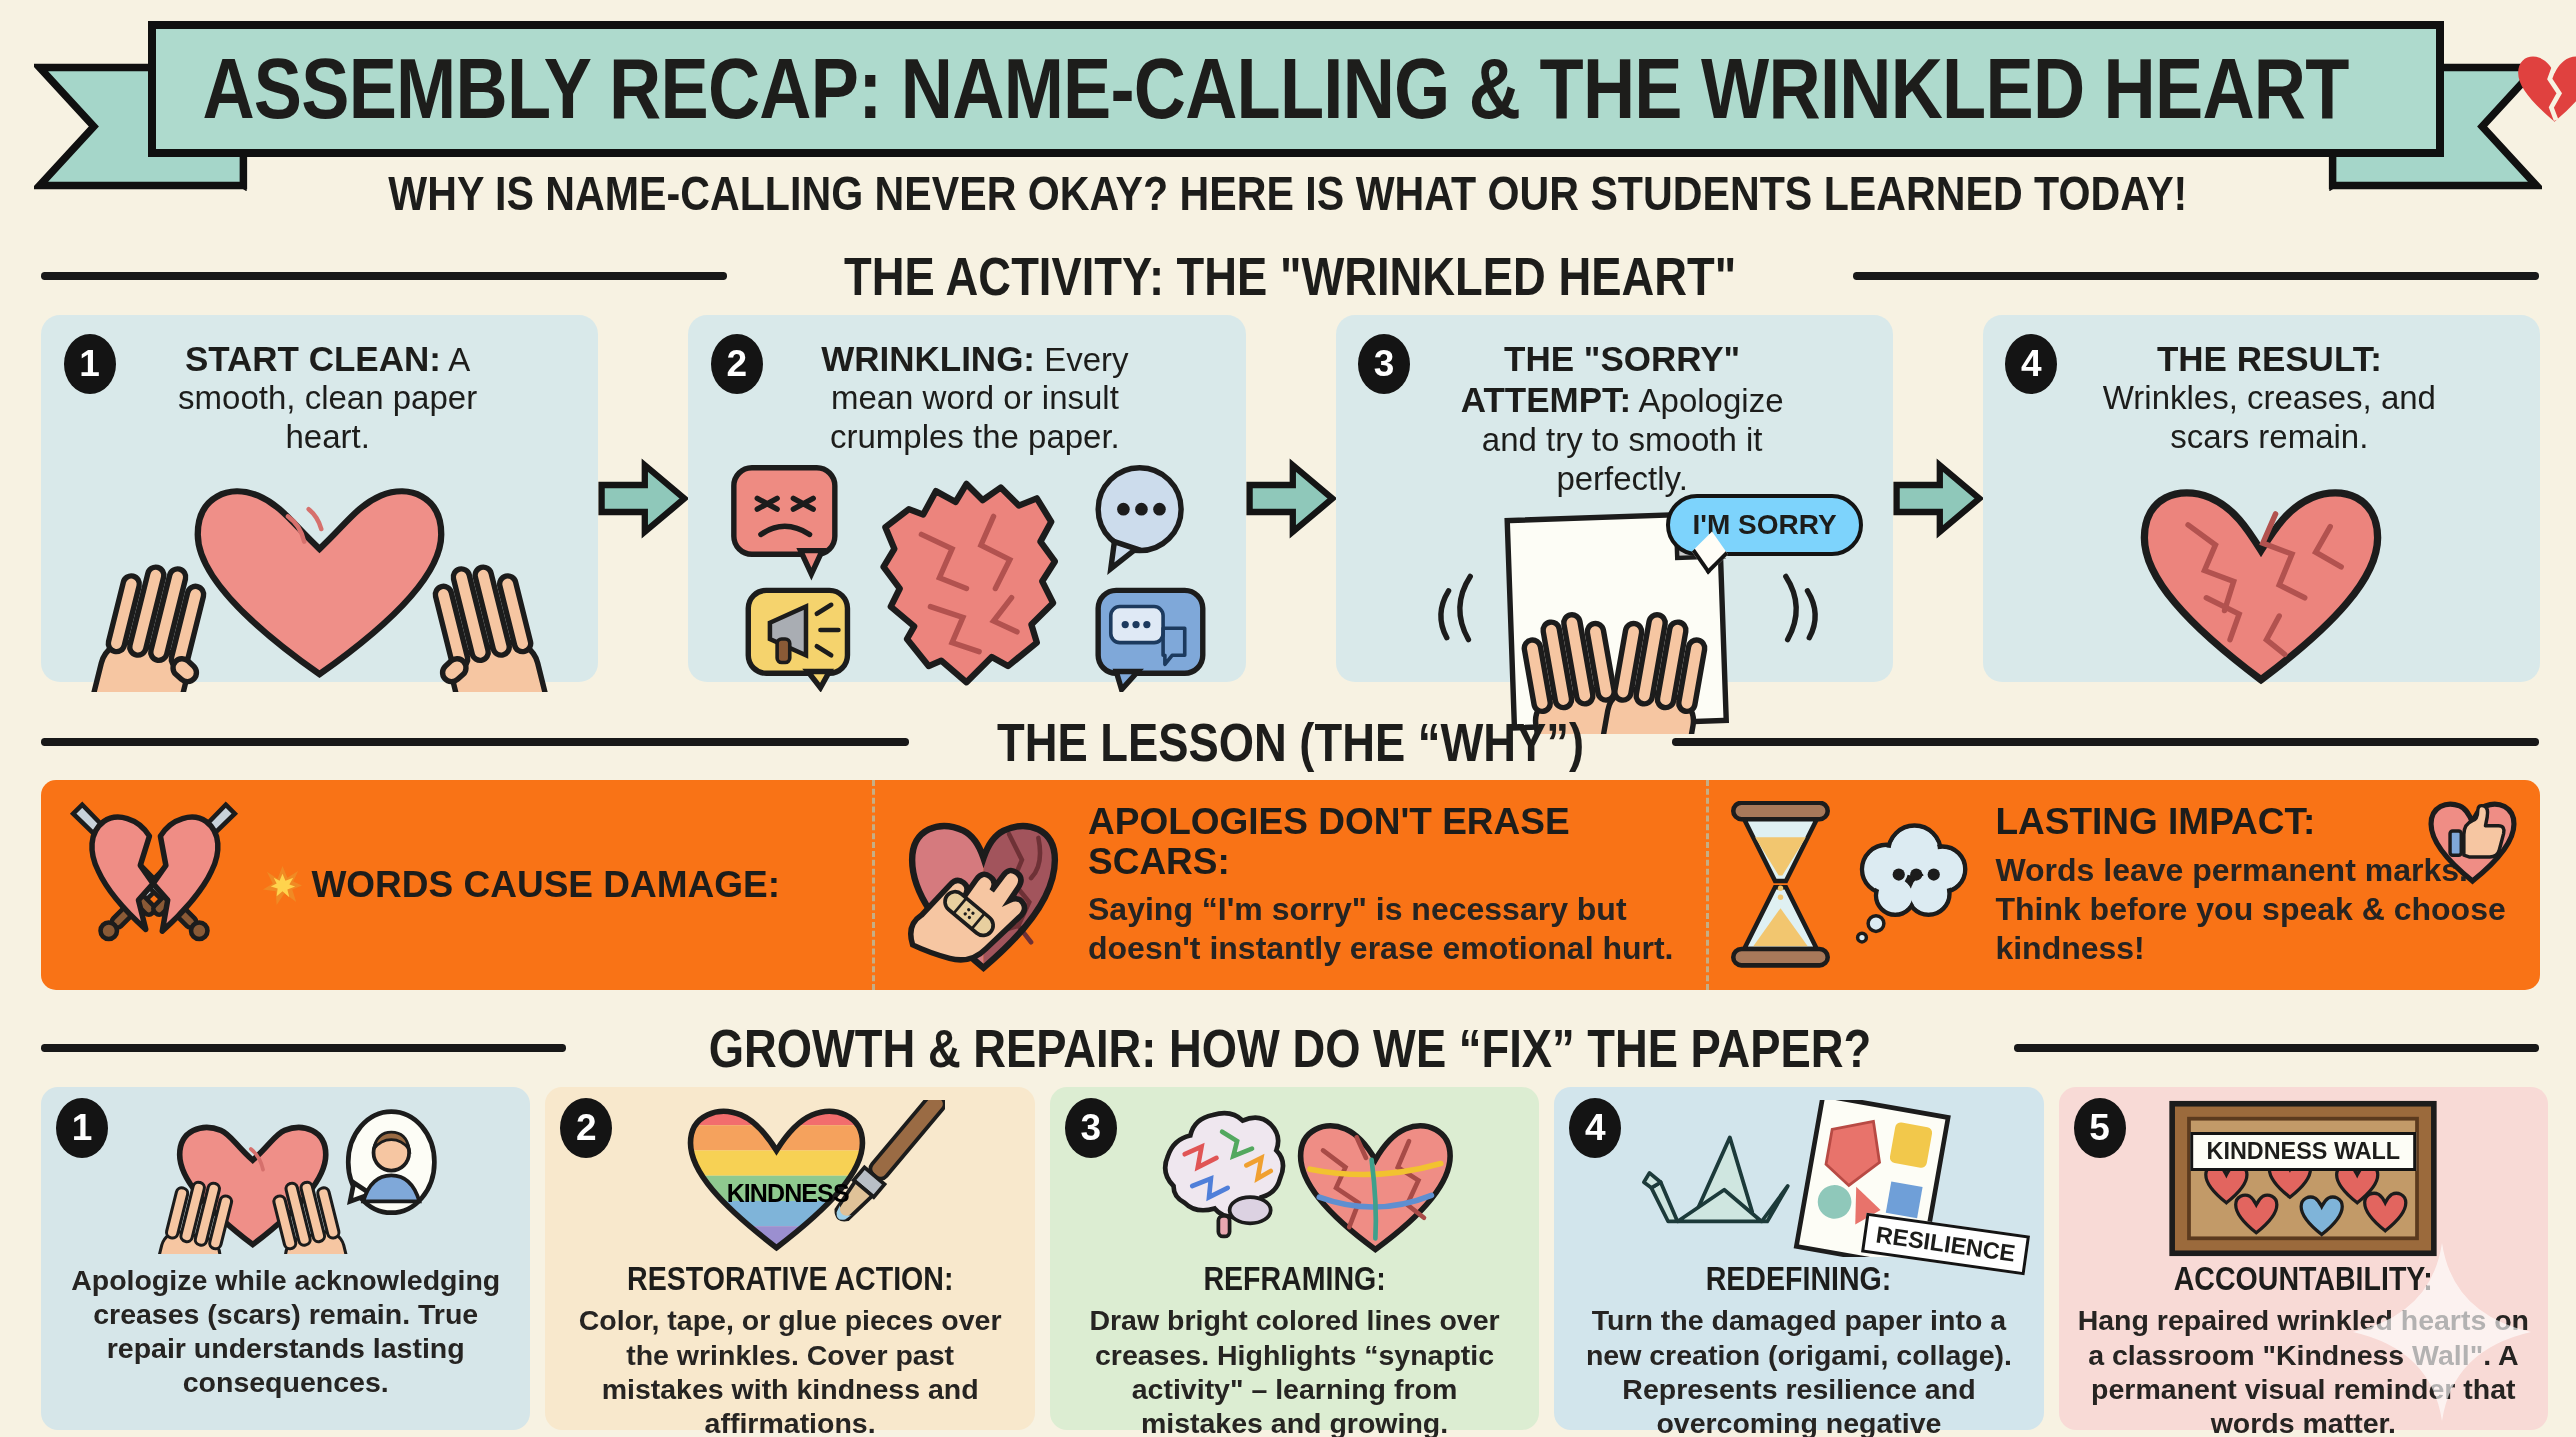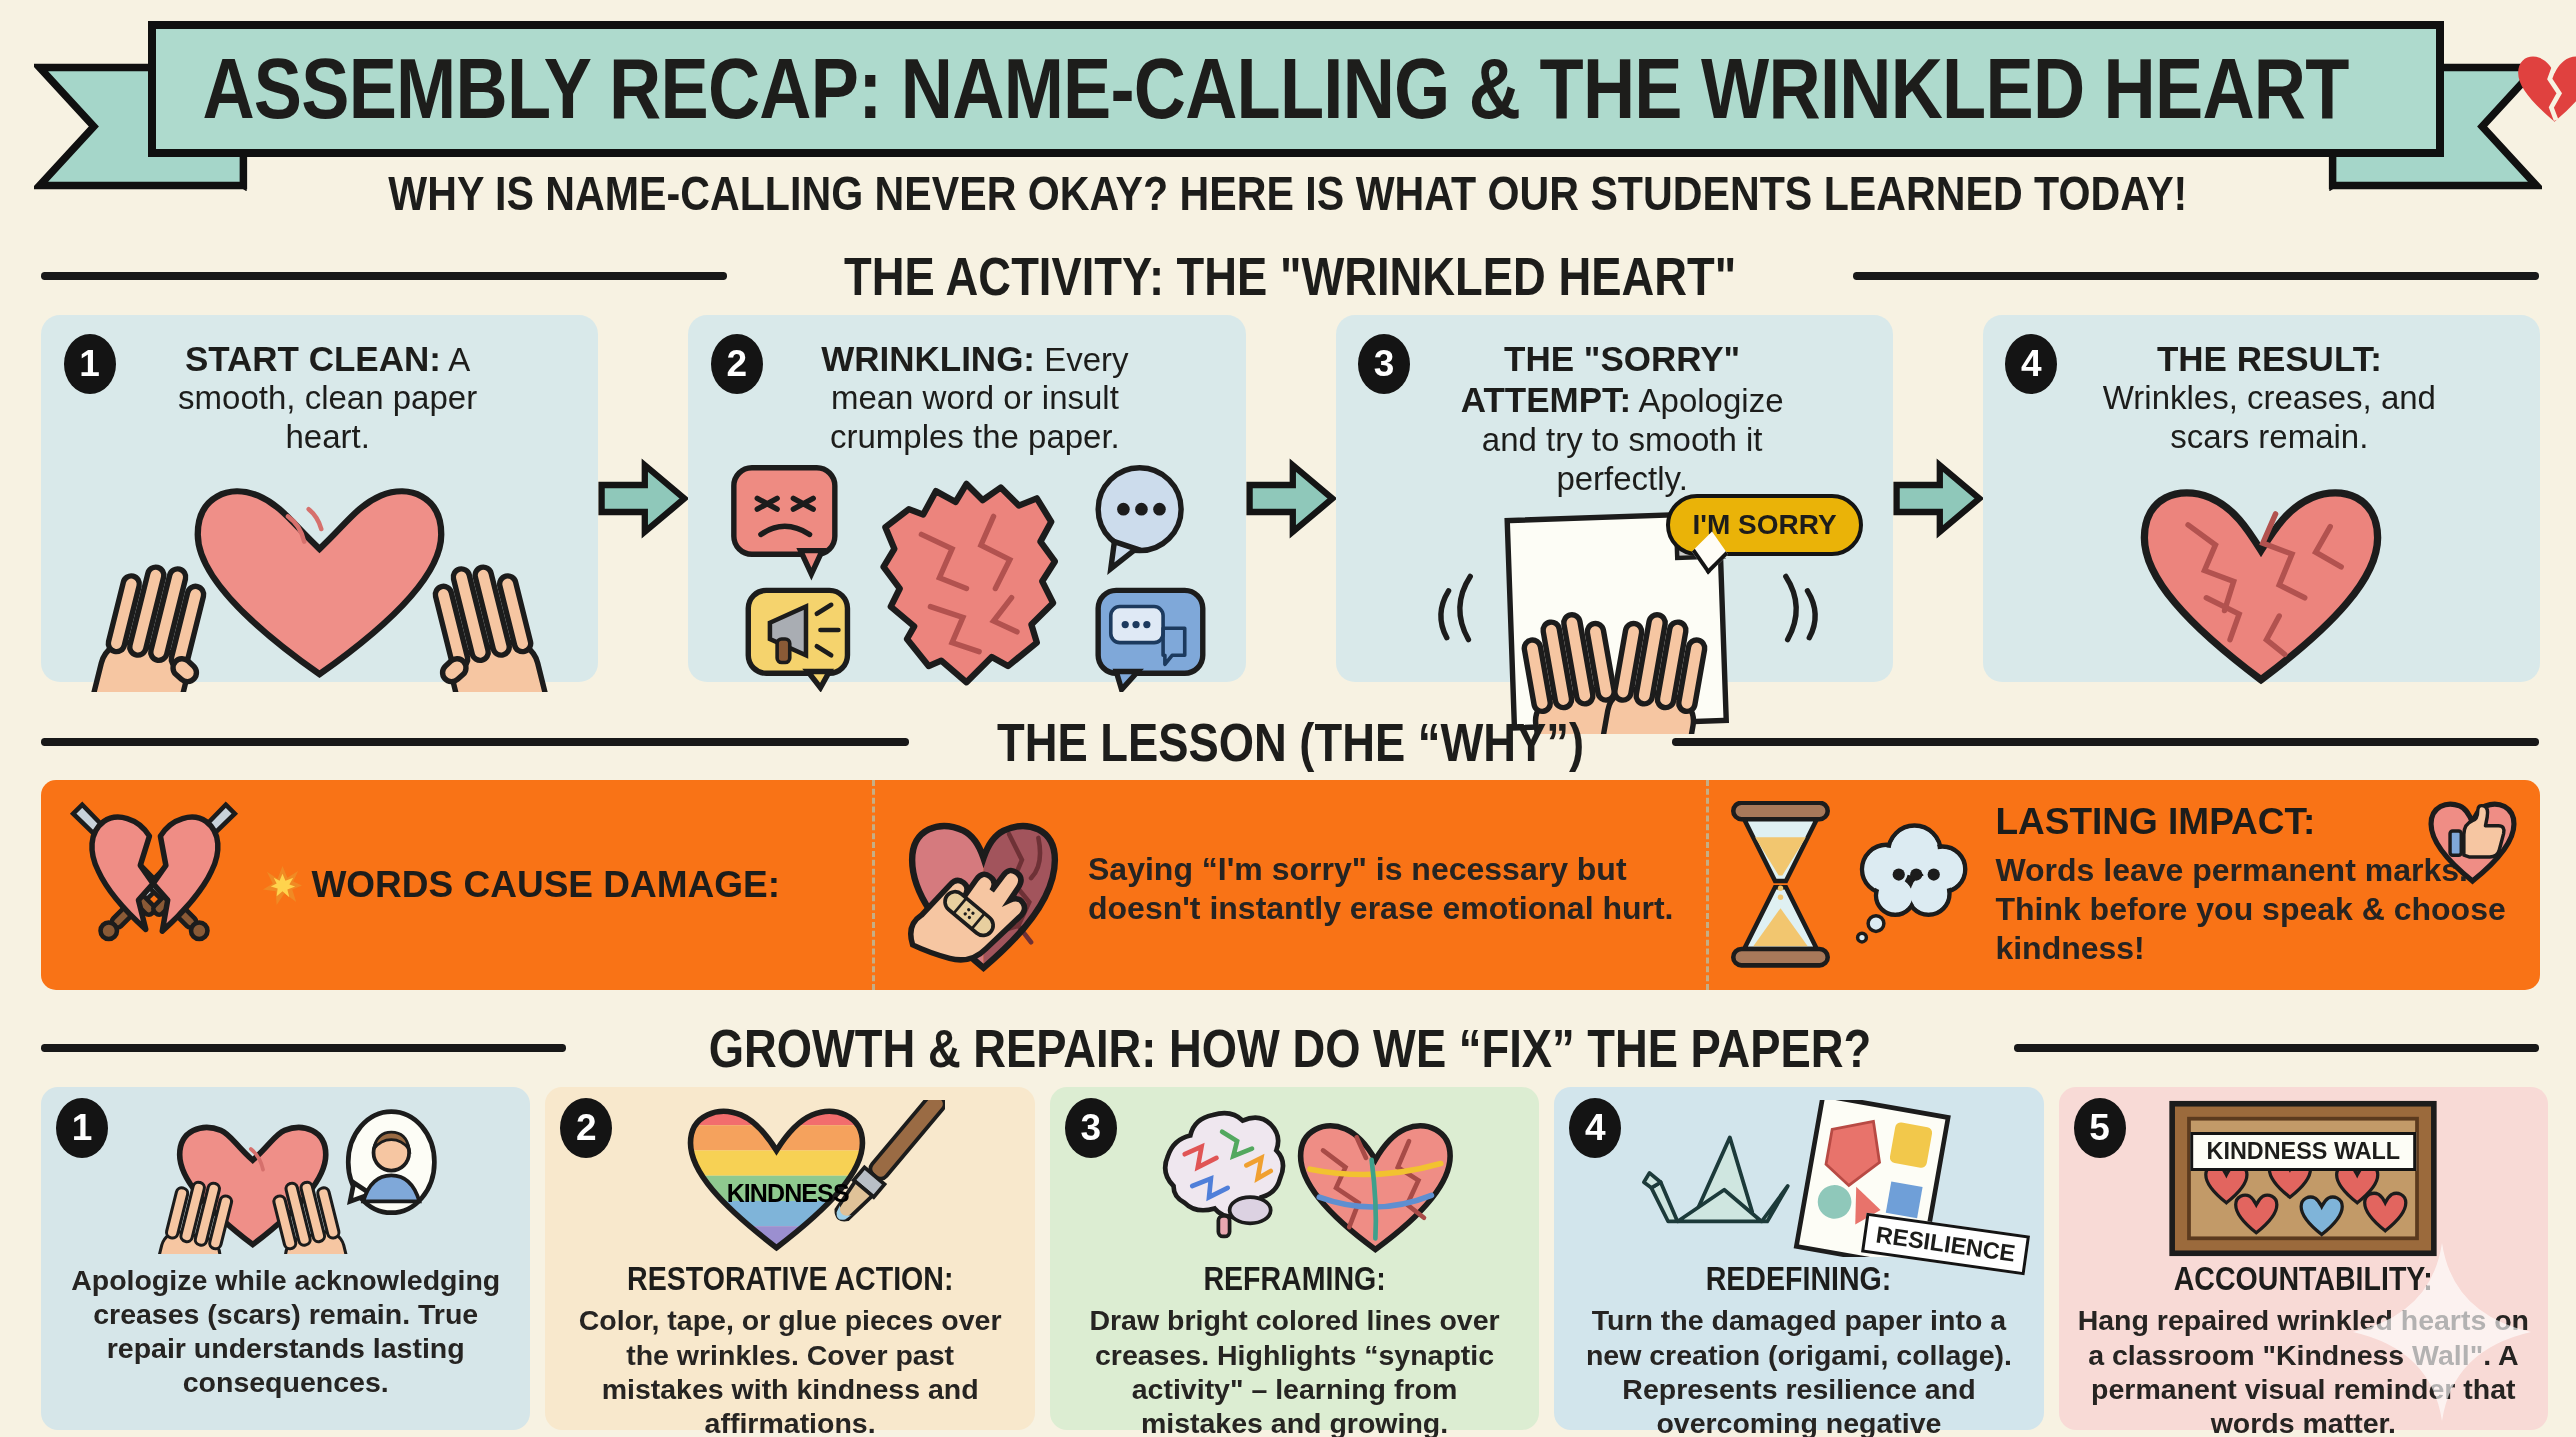--- a/index.html
+++ b/index.html
@@ -36,21 +36,21 @@
   .arrow-gap{flex:0 0 86px;display:flex;align-items:center;justify-content:center;}
   .badge{
     position:absolute;left:22.5px;top:19px;width:52px;height:60px;border-radius:50%;
     background:#141414;color:#fff;font-size:37px;font-weight:bold;
     display:flex;align-items:center;justify-content:center;
   }
   .panel .cap{margin:0 66px 0 82px;font-size:33px;line-height:1.18;min-height:82px;}
   .panel .cap b{font-size:35px;}
   .icon-zone{position:relative;height:236px;display:flex;align-items:center;justify-content:center;}
   .bubble{
-    position:absolute;background:#eab308;border:4.7px solid #141414;border-radius:37px;
+    position:absolute;background:#7dd3fc;border:4.7px solid #141414;border-radius:37px;
     font-size:28px;font-weight:bold;padding:11.2px 22.5px;white-space:nowrap;
   }
   .bubble:after{
     content:"";position:absolute;left:26px;bottom:-15px;width:24px;height:24px;
     background:#fffdf6;border-right:4.7px solid #141414;border-bottom:4.7px solid #141414;
     transform:rotate(55deg) skew(10deg);
   }
   
   .lesson-strip{
     position:absolute;top:780px;left:41px;right:36px;height:210px;background:#f97316;
@@ -315,20 +315,23 @@
           <line x1="48" y1="78" x2="48" y2="100" stroke="#1c1c1c" stroke-width="3"></line>
           <line x1="74" y1="78" x2="74" y2="100" stroke="#1c1c1c" stroke-width="3"></line>
           <circle cx="58" cy="86" r="1.8" fill="#1c1c1c"></circle>
             <circle cx="64" cy="92" r="1.8" fill="#1c1c1c"></circle>
             <circle cx="64" cy="86" r="1.8" fill="#1c1c1c"></circle>
             <circle cx="58" cy="92" r="1.8" fill="#1c1c1c"></circle>
         </g>
       </g>
     </svg>
     <div class="lesson-text">
+      <div class="ttl">
+          <b>APOLOGIES DON'T ERASE SCARS:</b>
+        </div>
       <div class="dsc" style="max-width:618px;">Saying “I'm sorry" is necessary but doesn't instantly erase emotional hurt.</div>
     </div>
   </div>
 
   <div class="lesson-item">
     <svg viewBox="0 0 120 185" width="109" height="168">
       <rect x="8" y="2" width="104" height="18" rx="9" fill="#a8795a" stroke="#1c1c1c" stroke-width="5"></rect>
       <path d="M20 20 L100 20 L66 88 L54 88 Z" fill="#dff0f2" stroke="#1c1c1c" stroke-width="5"></path>
       <path d="M20 163 L100 163 L66 95 L54 95 Z" fill="#dff0f2" stroke="#1c1c1c" stroke-width="5"></path>
       <polygon points="32,40 88,40 62,82 58,82" fill="#f2c66f"></polygon>

